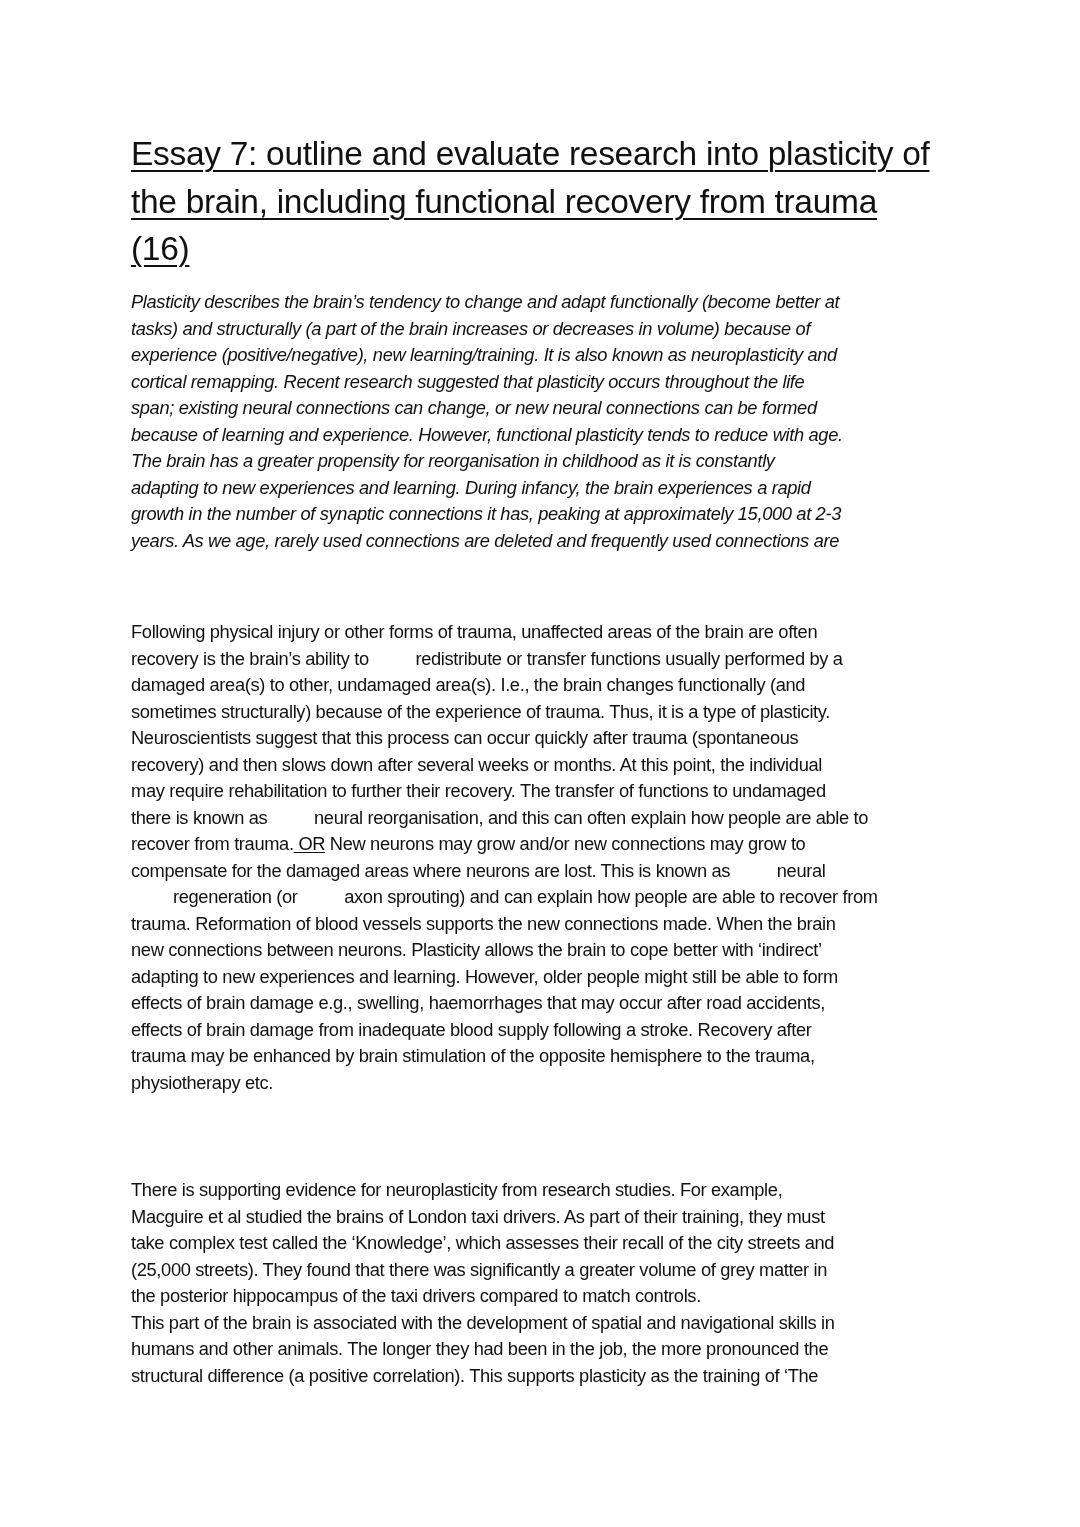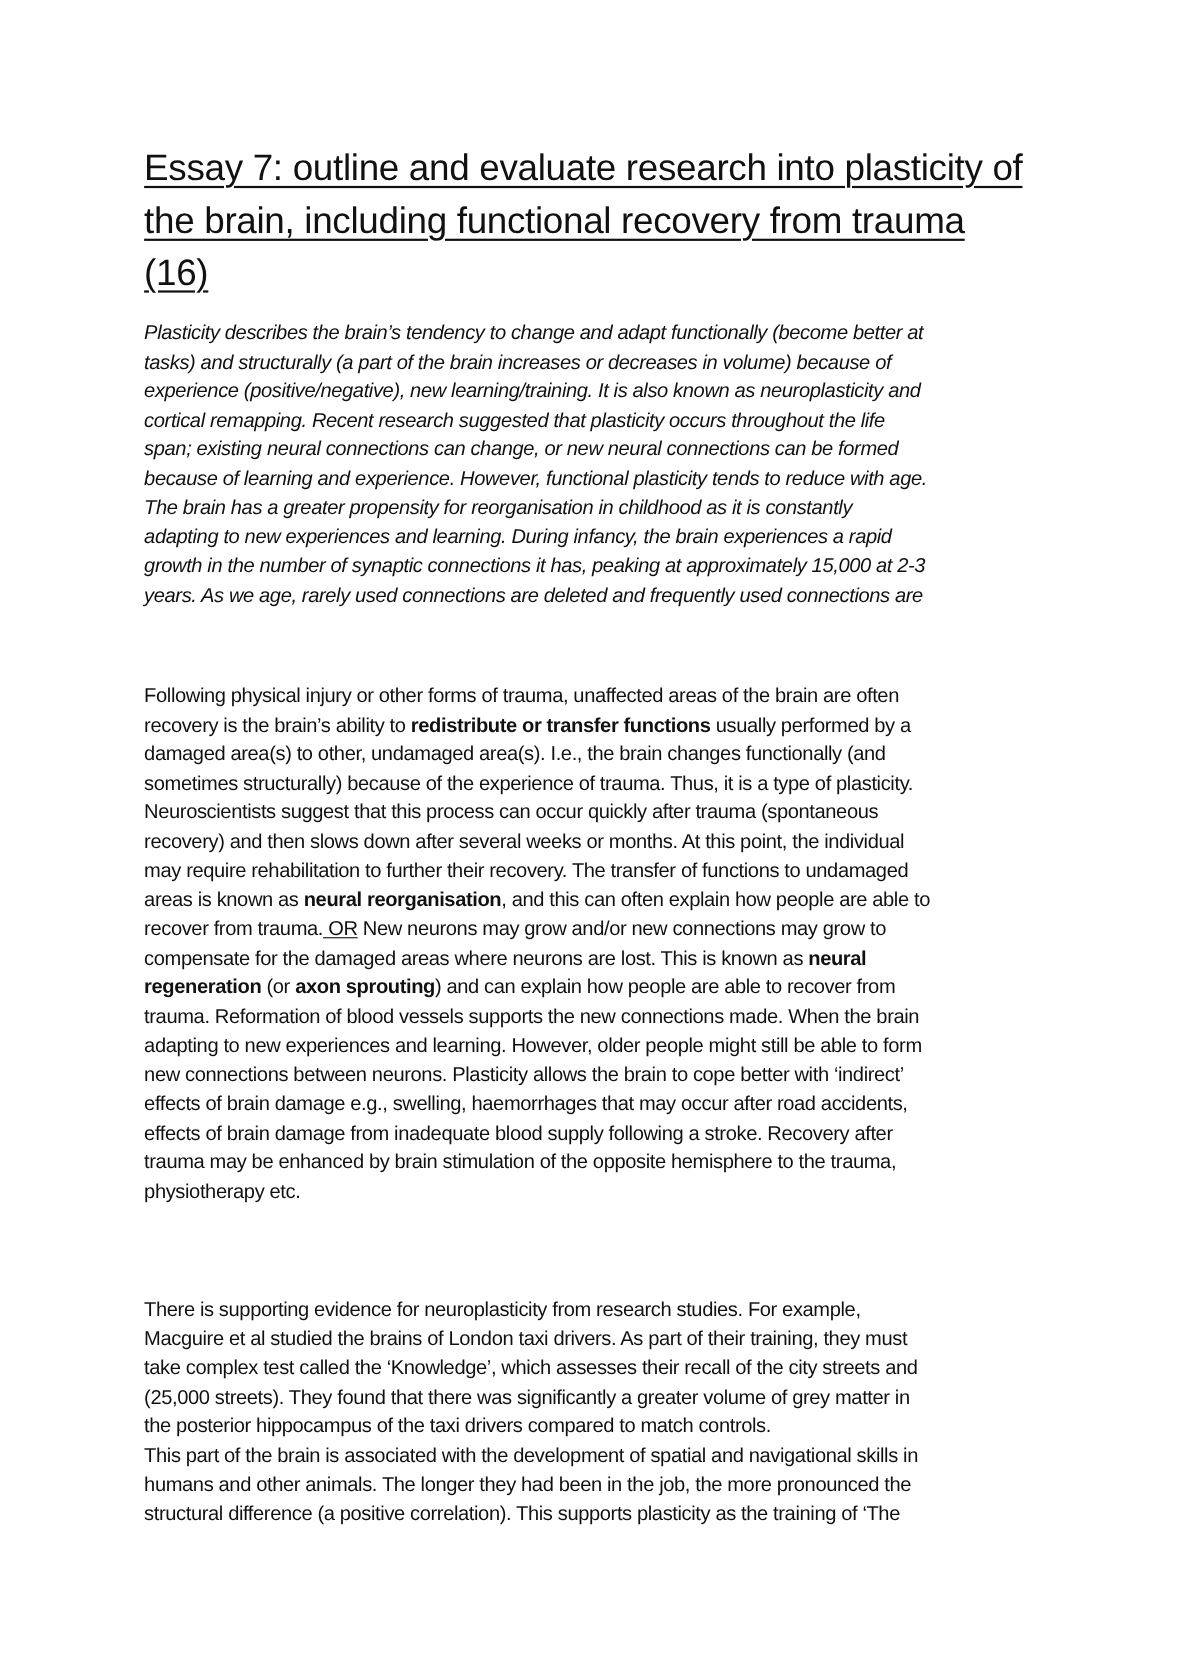--- a/index.html
+++ b/index.html
@@ -52,21 +52,22 @@
       font-size: 18.3px;
       line-height: 26.5px;
       letter-spacing: -0.35px;
       color: #111111;
     }
     .para .line {
       display: block;
       white-space: nowrap;
     }
     .para b {
-      font-weight: bold;
+      font-weight: normal;
+      margin-left: 42px;
     }
     .para u {
       text-decoration: underline;
       text-underline-offset: 2px;
     }
     #p1 { top: 289px; font-style: italic; }
     #p2 { top: 619px; }
     #p3 { top: 1177px; }
   </style>
 </head>
@@ -94,27 +95,27 @@
   </p>
 
   <p class="para" id="p2">
     <span class="line">Following physical injury or other forms of trauma, unaffected areas of the brain are often</span>
     <span class="line"><span>recovery is the brain’s ability to </span><b>redistribute or transfer functions</b><span> usually performed by a</span></span>
     <span class="line">damaged area(s) to other, undamaged area(s). I.e., the brain changes functionally (and</span>
     <span class="line">sometimes structurally) because of the experience of trauma. Thus, it is a type of plasticity.</span>
     <span class="line">Neuroscientists suggest that this process can occur quickly after trauma (spontaneous</span>
     <span class="line">recovery) and then slows down after several weeks or months. At this point, the individual</span>
     <span class="line">may require rehabilitation to further their recovery. The transfer of functions to undamaged</span>
-    <span class="line"><span>areas is known as </span><b>neural reorganisation</b><span>, and this can often explain how people are able to</span></span>
+    <span class="line"><span>there is known as </span><b>neural reorganisation</b><span>, and this can often explain how people are able to</span></span>
     <span class="line"><span>recover from trauma.</span><u> OR</u><span> New neurons may grow and/or new connections may grow to</span></span>
     <span class="line"><span>compensate for the damaged areas where neurons are lost. This is known as </span><b>neural</b></span>
     <span class="line"><b>regeneration</b><span> (or </span><b>axon sprouting</b><span>) and can explain how people are able to recover from</span></span>
     <span class="line">trauma. Reformation of blood vessels supports the new connections made. When the brain</span>
+    <span class="line">new connections between neurons. Plasticity allows the brain to cope better with ‘indirect’</span>
     <span class="line">adapting to new experiences and learning. However, older people might still be able to form</span>
-    <span class="line">new connections between neurons. Plasticity allows the brain to cope better with ‘indirect’</span>
     <span class="line">effects of brain damage e.g., swelling, haemorrhages that may occur after road accidents,</span>
     <span class="line">effects of brain damage from inadequate blood supply following a stroke. Recovery after</span>
     <span class="line">trauma may be enhanced by brain stimulation of the opposite hemisphere to the trauma,</span>
     <span class="line">physiotherapy etc.</span>
   </p>
 
   <p class="para" id="p3">
     <span class="line">There is supporting evidence for neuroplasticity from research studies. For example,</span>
     <span class="line">Macguire et al studied the brains of London taxi drivers. As part of their training, they must</span>
     <span class="line">take complex test called the ‘Knowledge’, which assesses their recall of the city streets and</span>

